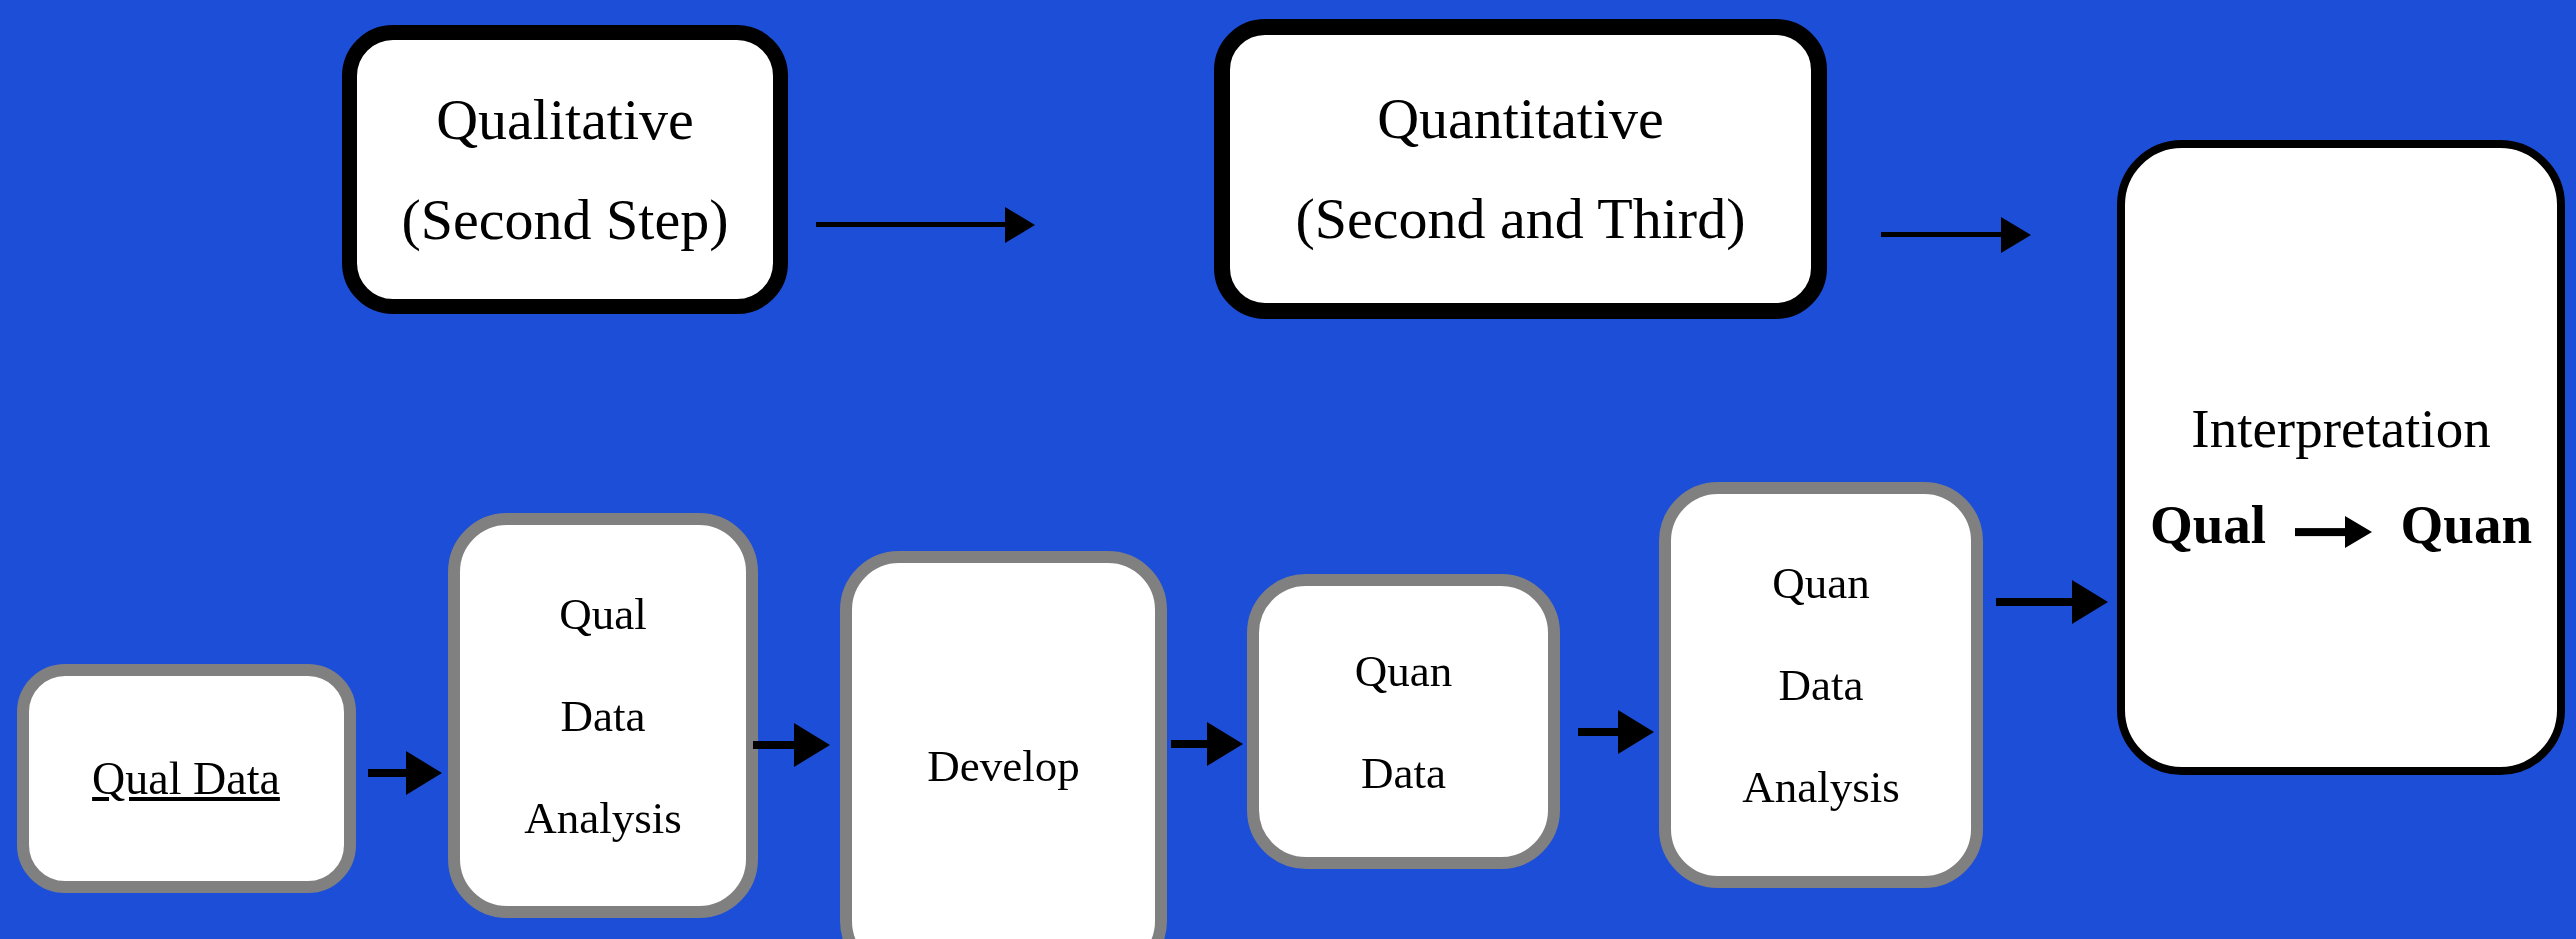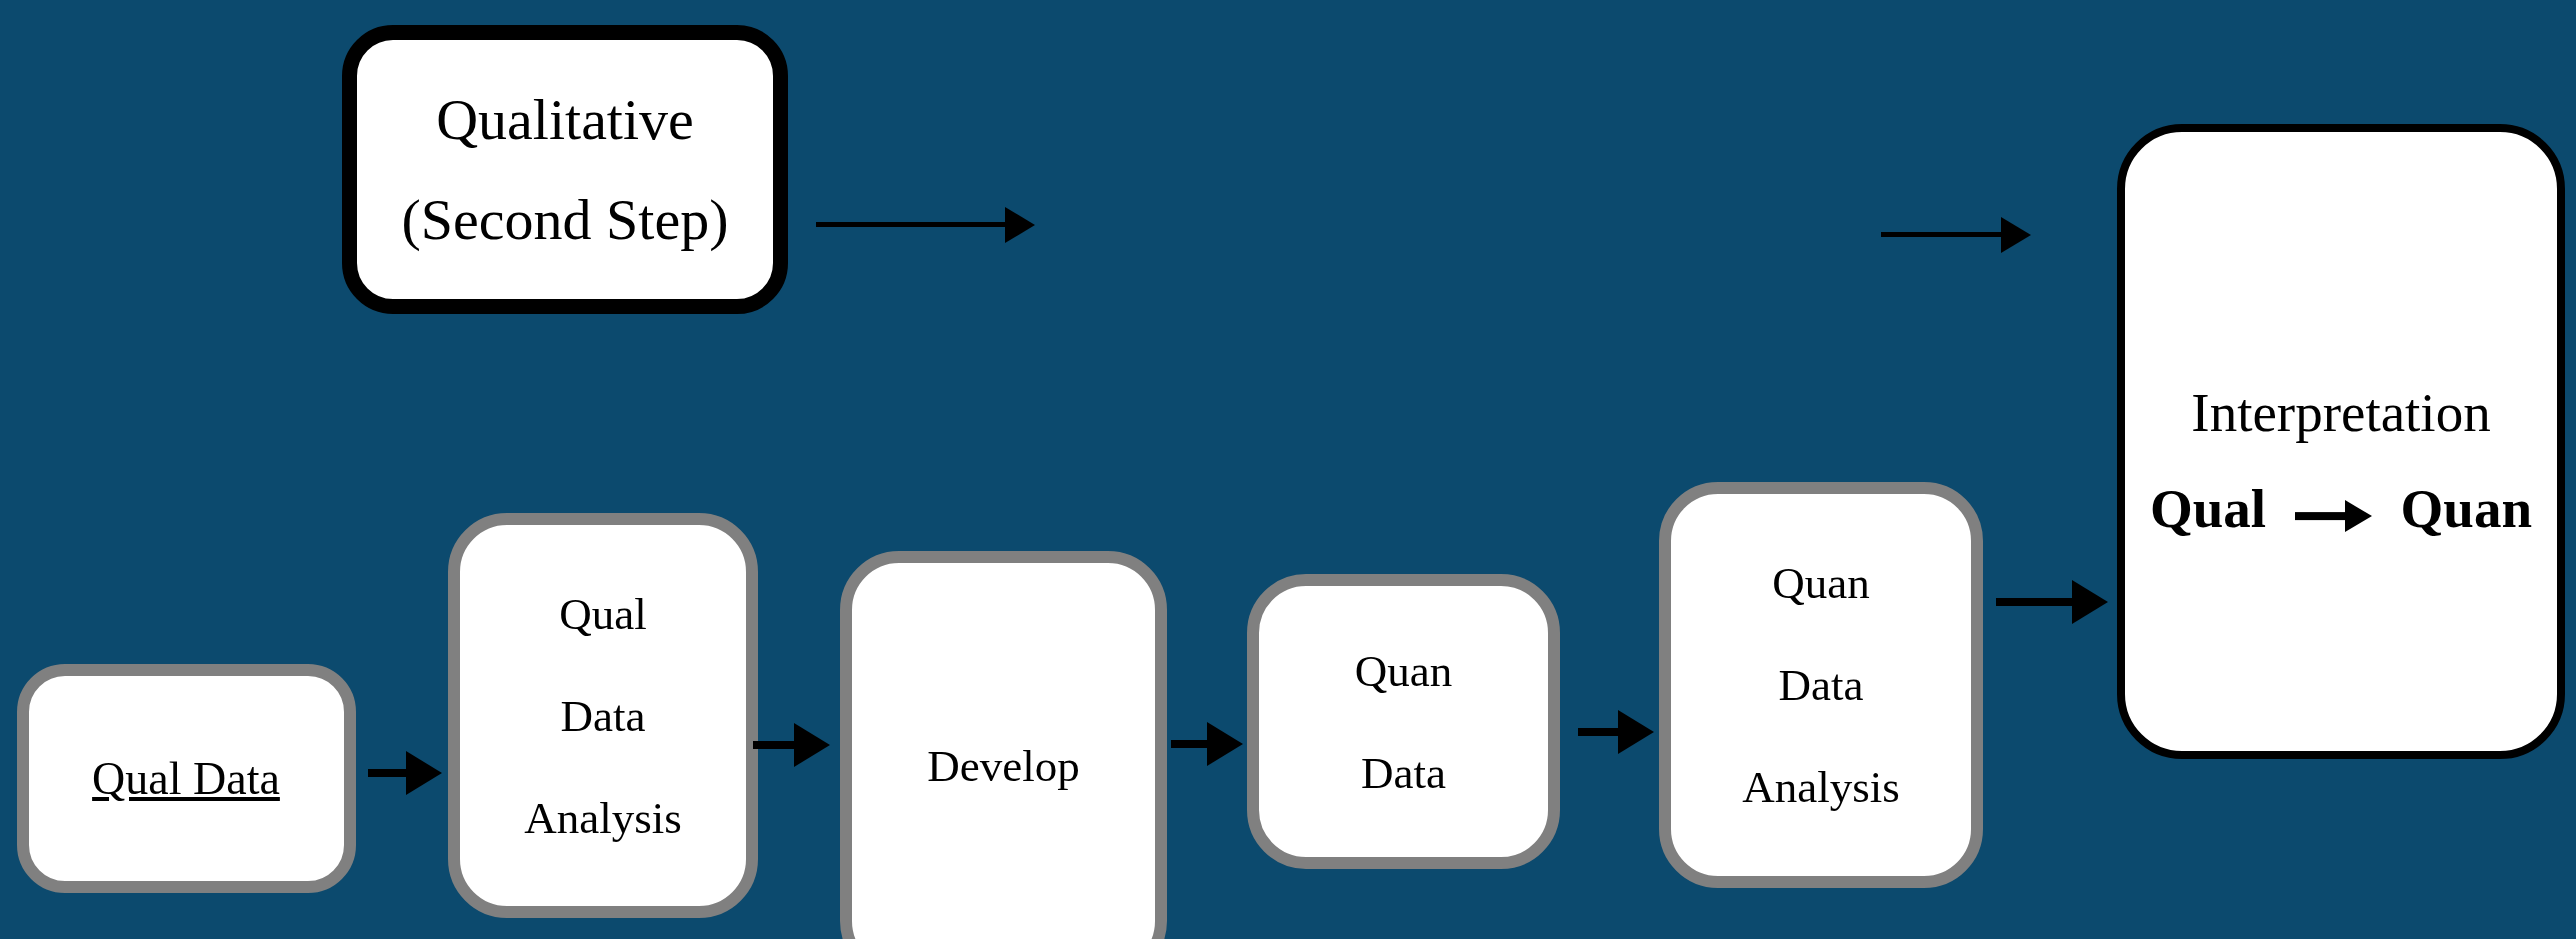--- a/index.html
+++ b/index.html
@@ -1,20 +1,20 @@
 <!DOCTYPE html>
 <html style="font-size:11px"><head>
 <meta charset="utf-8">
 <style>
   html, body { margin: 0; padding: 0; background: #ffffff; }
   .canvas {
     position: relative;
     width: 2576px;
     height: 939px;
-    background: #0c4a6e;
+    background: #1d4ed8;
     overflow: hidden;
     font-family: "Liberation Serif", serif;
     color: #000000;
   }
 
   
   .box {
     position: absolute;
     box-sizing: border-box;
     background: #ffffff;
@@ -25,21 +25,21 @@
     text-align: center;
   }
   .box-primary   { border: 15px solid #000000; border-radius: 51px; }
   .box-secondary { border: 12.4px solid #808080; border-radius: 59px; }
   .box-interp    { border: 8.3px solid #000000; border-radius: 65px; }
 
   .box span.line { display: block; text-align: center; white-space: nowrap; }
 
   .t-lines  { font-size: 58px; }
   .t-lines span.line { line-height: 100px; }
-  .c-lines  { font-size: 55px; padding-top: 38px; }
+  .c-lines  { font-size: 55px; padding-top: 38px; margin-top: 16px; }
   .c-lines span.line { line-height: 96px; }
   .b-lines  { font-size: 45px; }
   .b-lines span.line { line-height: 102px; }
   .single   { font-size: 46px; text-decoration: underline; }
 
   
   .arrow {
     position: absolute;
     display: flex;
     align-items: center;
@@ -79,20 +79,24 @@
   <div class="box box-primary t-lines" style="left:342px; top:25px; width:446px; height:289px;">
     <span class="line">Qualitative</span>
     <span class="line">(Second Step)</span>
   </div>
 
   <div class="arrow arrow-thin" style="left:816px; top:206px; width:219px; height:37px;">
     <div class="shaft"></div>
     <div class="head"></div>
   </div>
 
+  <div class="box box-primary t-lines" style="left:1214px; top:18.6px; width:613px; height:300px; border-width:16.5px;">
+    <span class="line">Quantitative</span>
+    <span class="line">(Second and Third)</span>
+  </div>
 
   <div class="arrow arrow-thin" style="left:1881px; top:216px; width:150px; height:37px;">
     <div class="shaft"></div>
     <div class="head"></div>
   </div>
 
   <div class="box box-interp c-lines" style="left:2117px; top:124px; width:448px; height:635px;">
     <span class="line">Interpretation</span>
     <span class="line l3row">
       <span>Qual</span>

